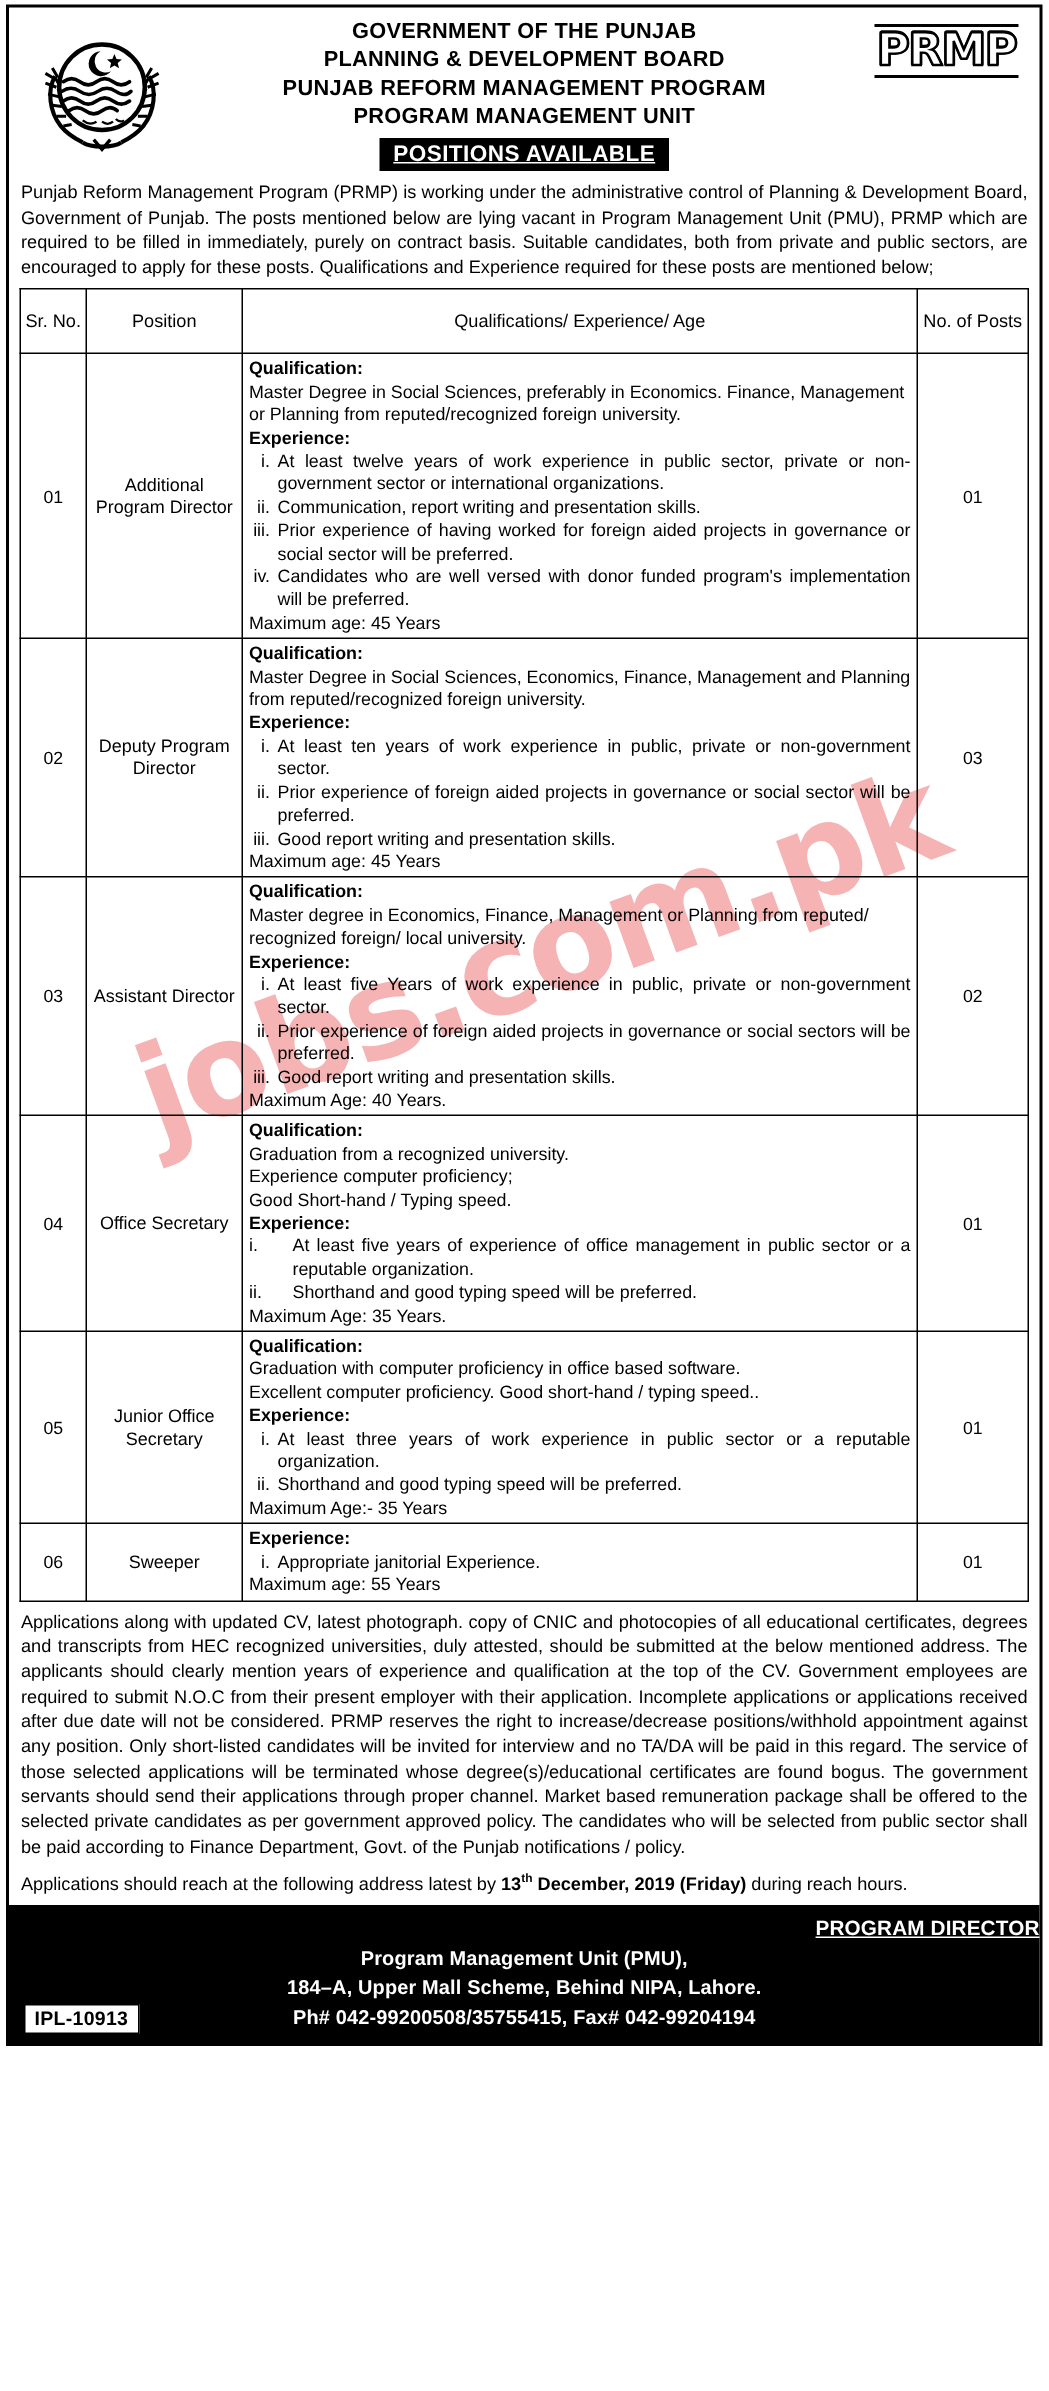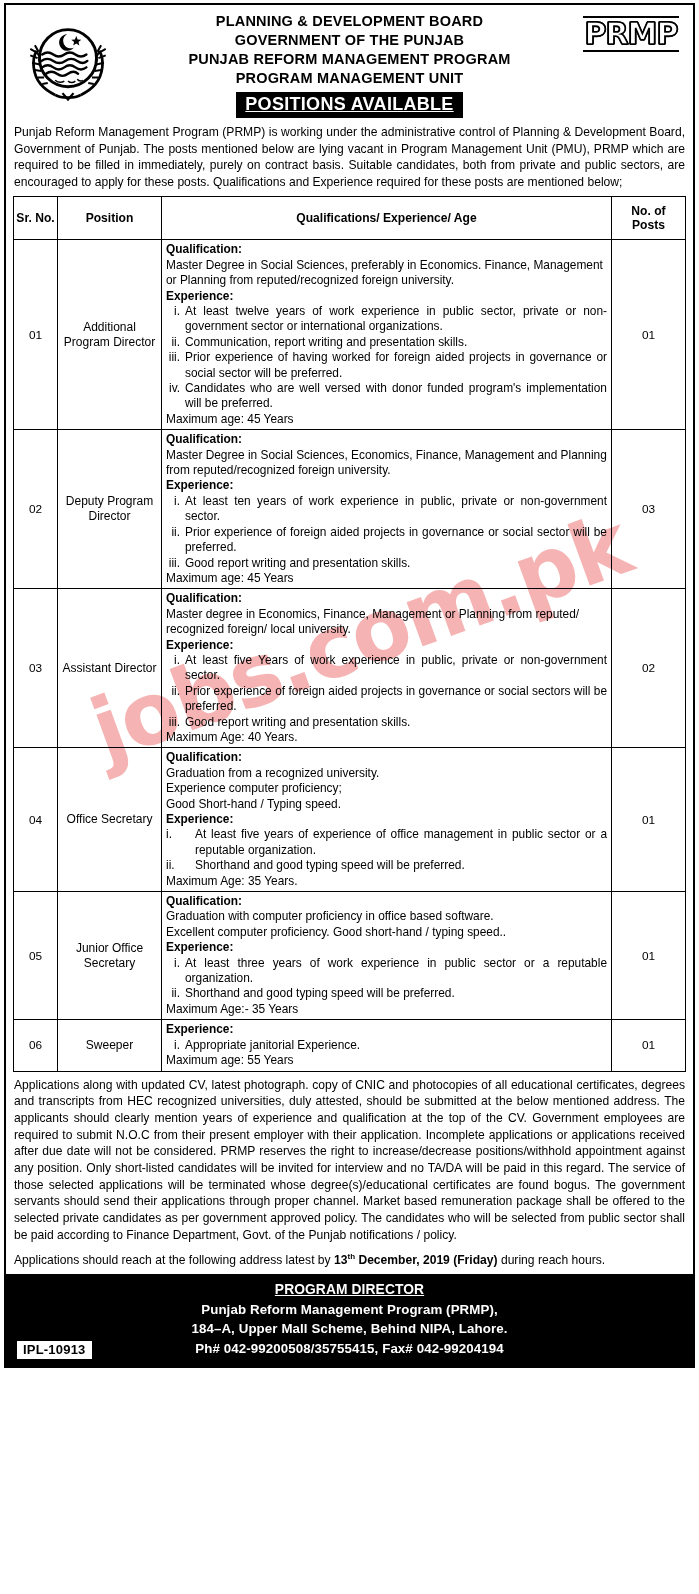--- a/index.html
+++ b/index.html
@@ -58,21 +58,21 @@
     font-size:14.5px;
     font-weight:bold;
     letter-spacing:.2px;
     line-height:19px;
     white-space:nowrap;
   }
   .positions-banner{
     display:inline-block;
     background:#000;
     color:#fff;
-    font-size:18px;
+    font-size:15px;
     font-weight:bold;
     padding:2px 9px 3px 9px;
     margin-top:4px;
     letter-spacing:.3px;
   }
   .positions-banner span{text-decoration:underline;}
   .prmp-cell{width:112px;flex:0 0 112px;display:flex;justify-content:center;padding-top:6px;text-align:center;}
   .prmp-logo{
     border-top:2px solid #000;
     border-bottom:2px solid #000;
@@ -108,21 +108,21 @@
   }
   table.jobs th, table.jobs td{
     border:1px solid #000;
     vertical-align:middle;
     padding:2px 4px;
     background:transparent;
   }
   table.jobs thead th{
     text-align:center;
     font-size:12.1px;
-    font-weight:bold;
+    font-weight:normal;
     padding:4px 2px;
     height:34px;
   }
   col.c-sr{width:44px;}
   col.c-pos{width:104px;}
   col.c-qual{width:auto;}
   col.c-posts{width:74px;}
   td.sr{text-align:center;font-size:11.8px;}
   td.pos{text-align:center;font-size:12px;line-height:15px;}
   td.posts{text-align:center;font-size:11.8px;}
@@ -178,21 +178,21 @@
     text-align:center;
     padding:6px 0 8px 0;
     margin:0;
   }
   .addr .ln{
     font-size:13.3px;
     font-weight:bold;
     line-height:19.5px;
     letter-spacing:.1px;
   }
-  .addr .ln.title{text-decoration:underline;font-size:13.8px;}
+  .addr .ln.title{text-decoration:underline;font-size:13.8px;text-align:right;}
   .ipl{
     position:absolute;
     left:10px;
     bottom:6px;
     background:#fff;
     color:#000;
     border:1px solid #000;
     font-size:13px;
     font-weight:bold;
     padding:1px 6px 2px 6px;
@@ -241,22 +241,22 @@
               <path d="M26 65 q6 -4.5 12 0 t12 0 t11 0"></path>
             </g>
 
             <g stroke="#000" fill="none" stroke-width="1.6">
               <path d="M36 72 q5 4 10 1 M50 73 q4 3 8 0 M60 71 q3 3 6 1"></path>
             </g>
           </svg>
         </div>
 
         <div class="head-center">
+          <div class="hline">GOVERNMENT OF THE PUNJAB</div>
           <div class="hline">PLANNING &amp; DEVELOPMENT BOARD</div>
-          <div class="hline">GOVERNMENT OF THE PUNJAB</div>
           <div class="hline">PUNJAB REFORM MANAGEMENT PROGRAM</div>
           <div class="hline">PROGRAM MANAGEMENT UNIT</div>
           <div class="positions-banner"><span>POSITIONS AVAILABLE</span></div>
         </div>
 
         <div class="prmp-cell">
           <div class="prmp-logo">
             <div class="txt">PRMP</div>
           </div>
         </div>
@@ -423,21 +423,21 @@
       </table>
 
       <div class="notes">Applications along with updated CV, latest photograph. copy of CNIC and photocopies of all educational certificates, degrees and transcripts from HEC recognized universities, duly attested, should be submitted at the below mentioned address. The applicants should clearly mention years of experience and qualification at the top of the CV. Government employees are required to submit N.O.C from their present employer with their application. Incomplete applications or applications received after due date will not be considered. PRMP reserves the right to increase/decrease positions/withhold appointment against any position. Only short-listed candidates will be invited for interview and no TA/DA will be paid in this regard. The service of those selected applications will be terminated whose degree(s)/educational certificates are found bogus. The government servants should send their applications through proper channel. Market based remuneration package shall be offered to the selected private candidates as per government approved policy. The candidates who will be selected from public sector shall be paid according to Finance Department, Govt. of the Punjab notifications / policy.</div>
 
       <div class="deadline">
         <span>Applications should reach at the following address latest by </span><b><span>13</span><sup>th</sup><span> December, 2019 (Friday)</span></b><span> during reach hours.</span>
       </div>
 
       <div class="addr">
         <div class="ln title">PROGRAM DIRECTOR</div>
-        <div class="ln">Punjab Reform Management Program (PRMP),</div>
+        <div class="ln">Program Management Unit (PMU),</div>
         <div class="ln">184–A, Upper Mall Scheme, Behind NIPA, Lahore.</div>
         <div class="ln">Ph# 042-99200508/35755415, Fax# 042-99204194</div>
         <div class="ipl">IPL-10913</div>
       </div>
 
     </div>
   </div>
 </div>
 
 </body></html>

